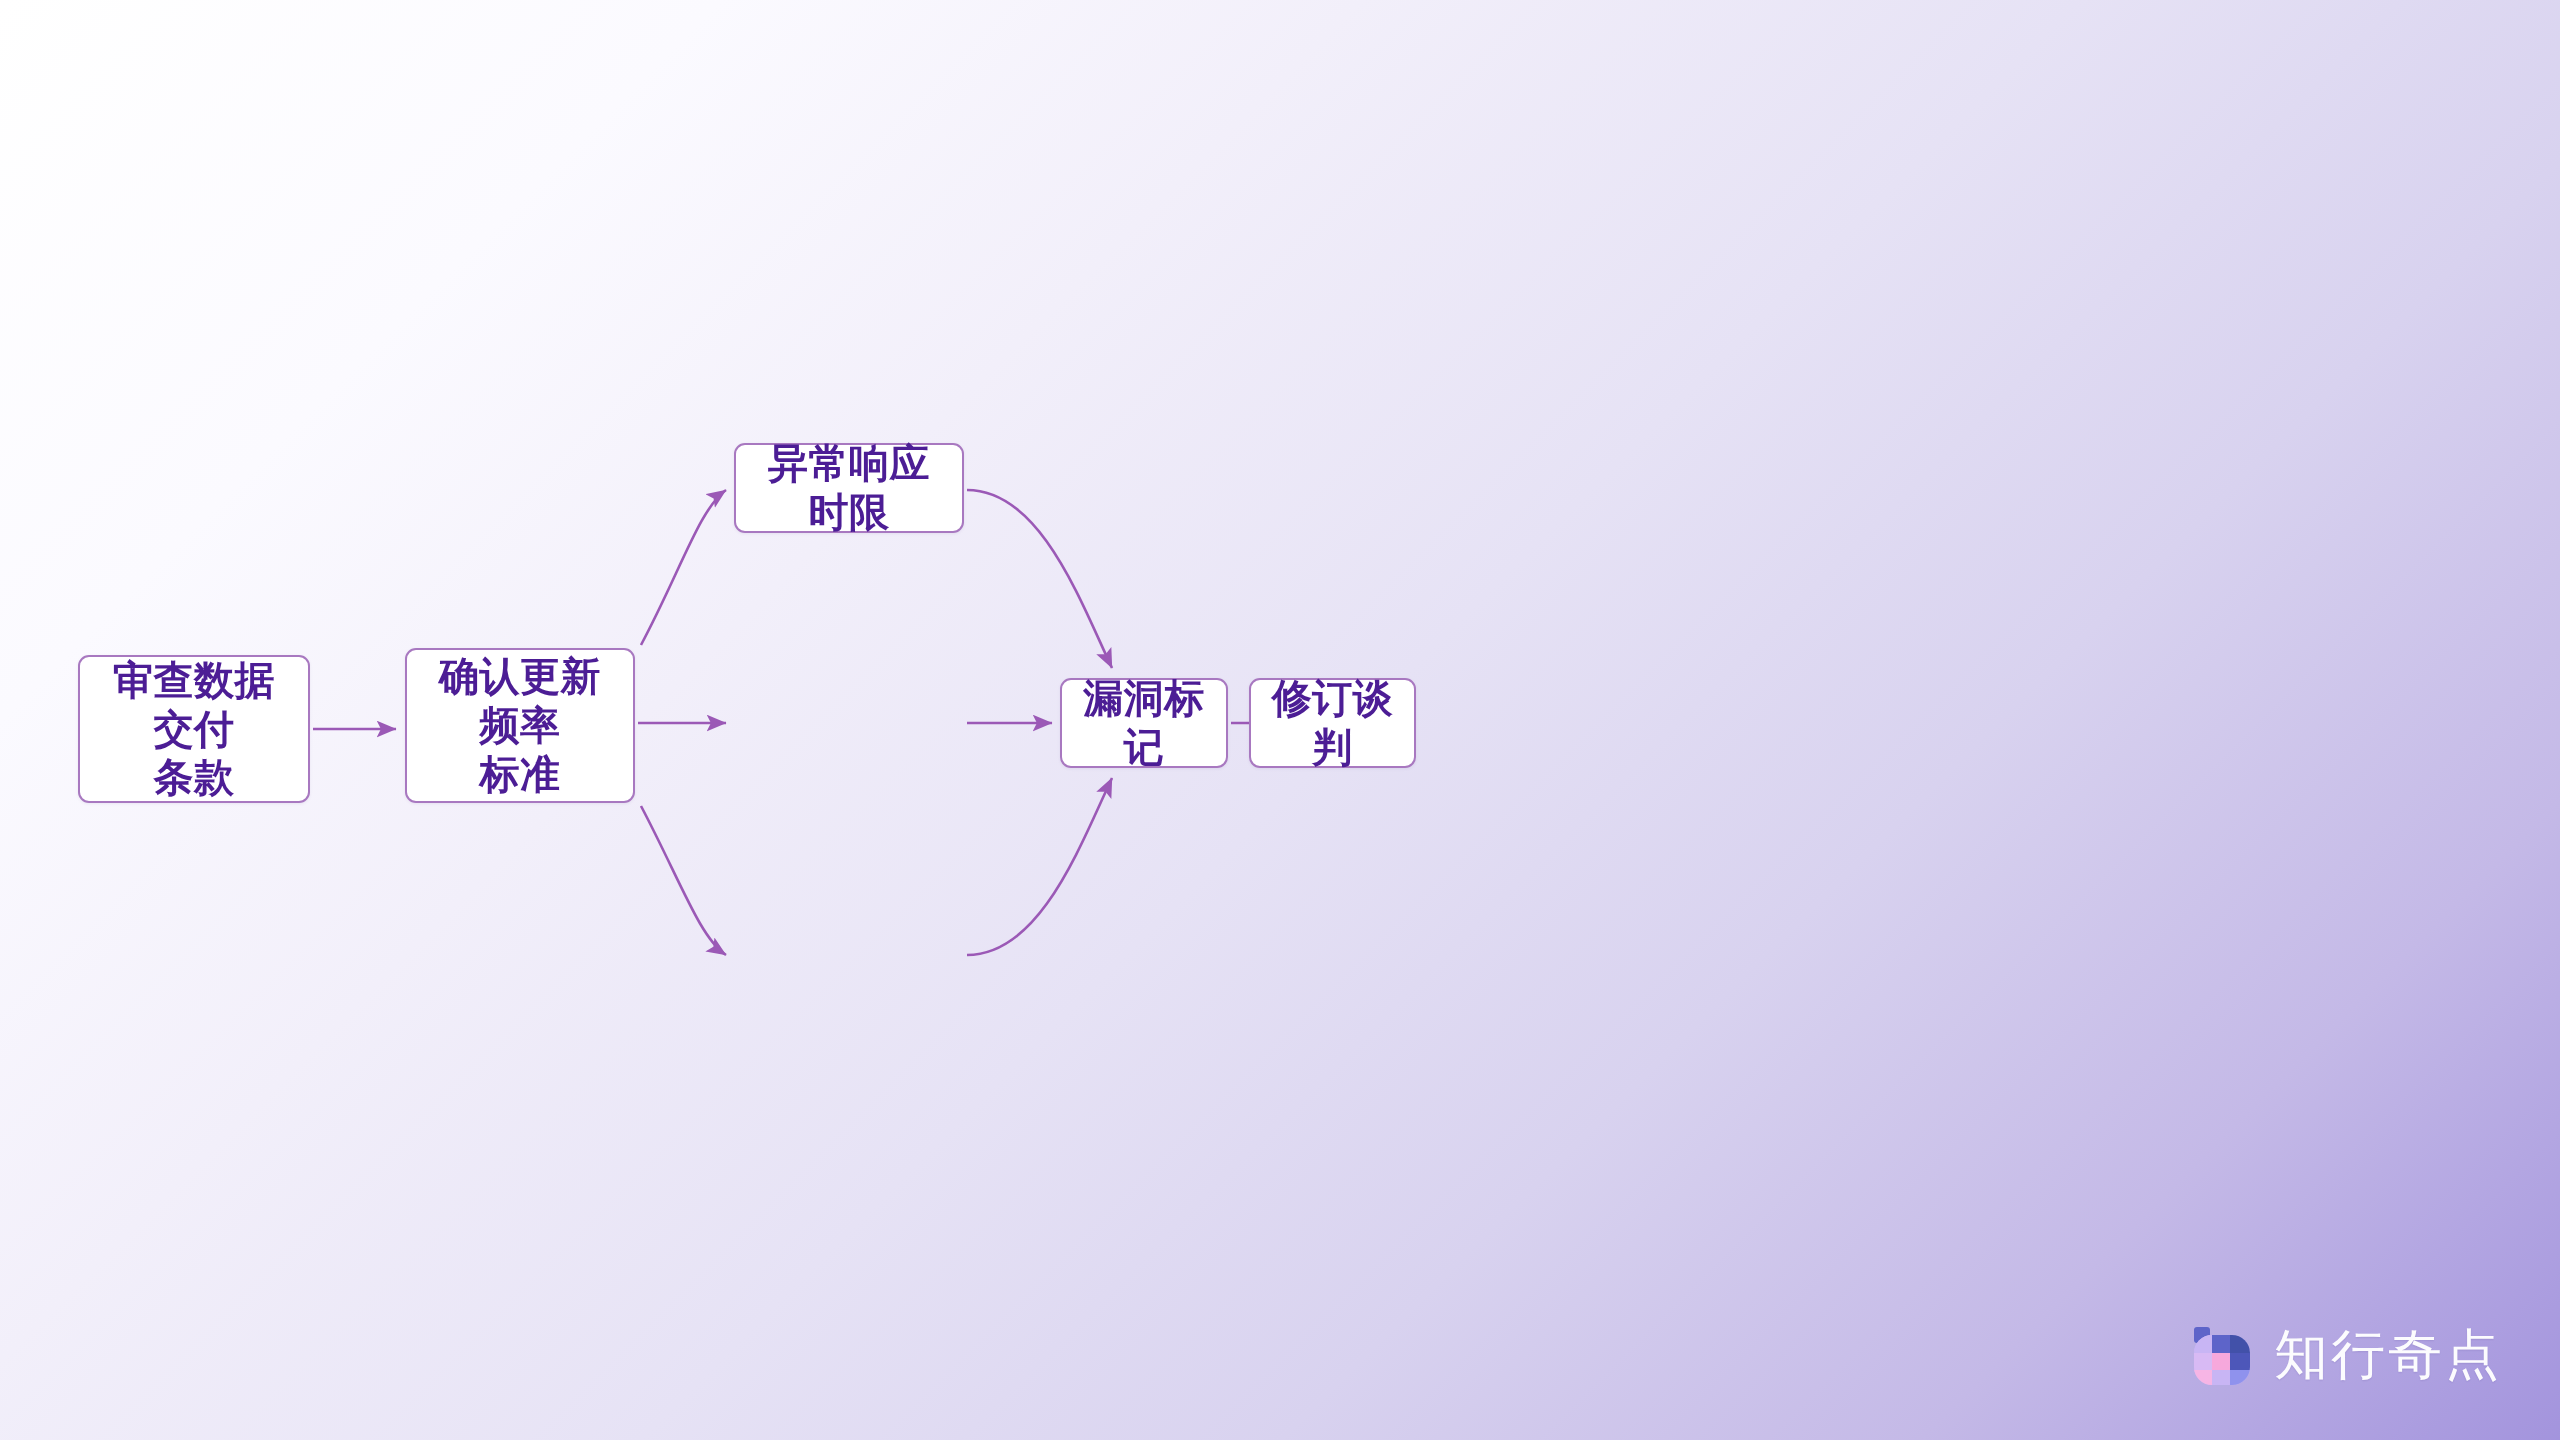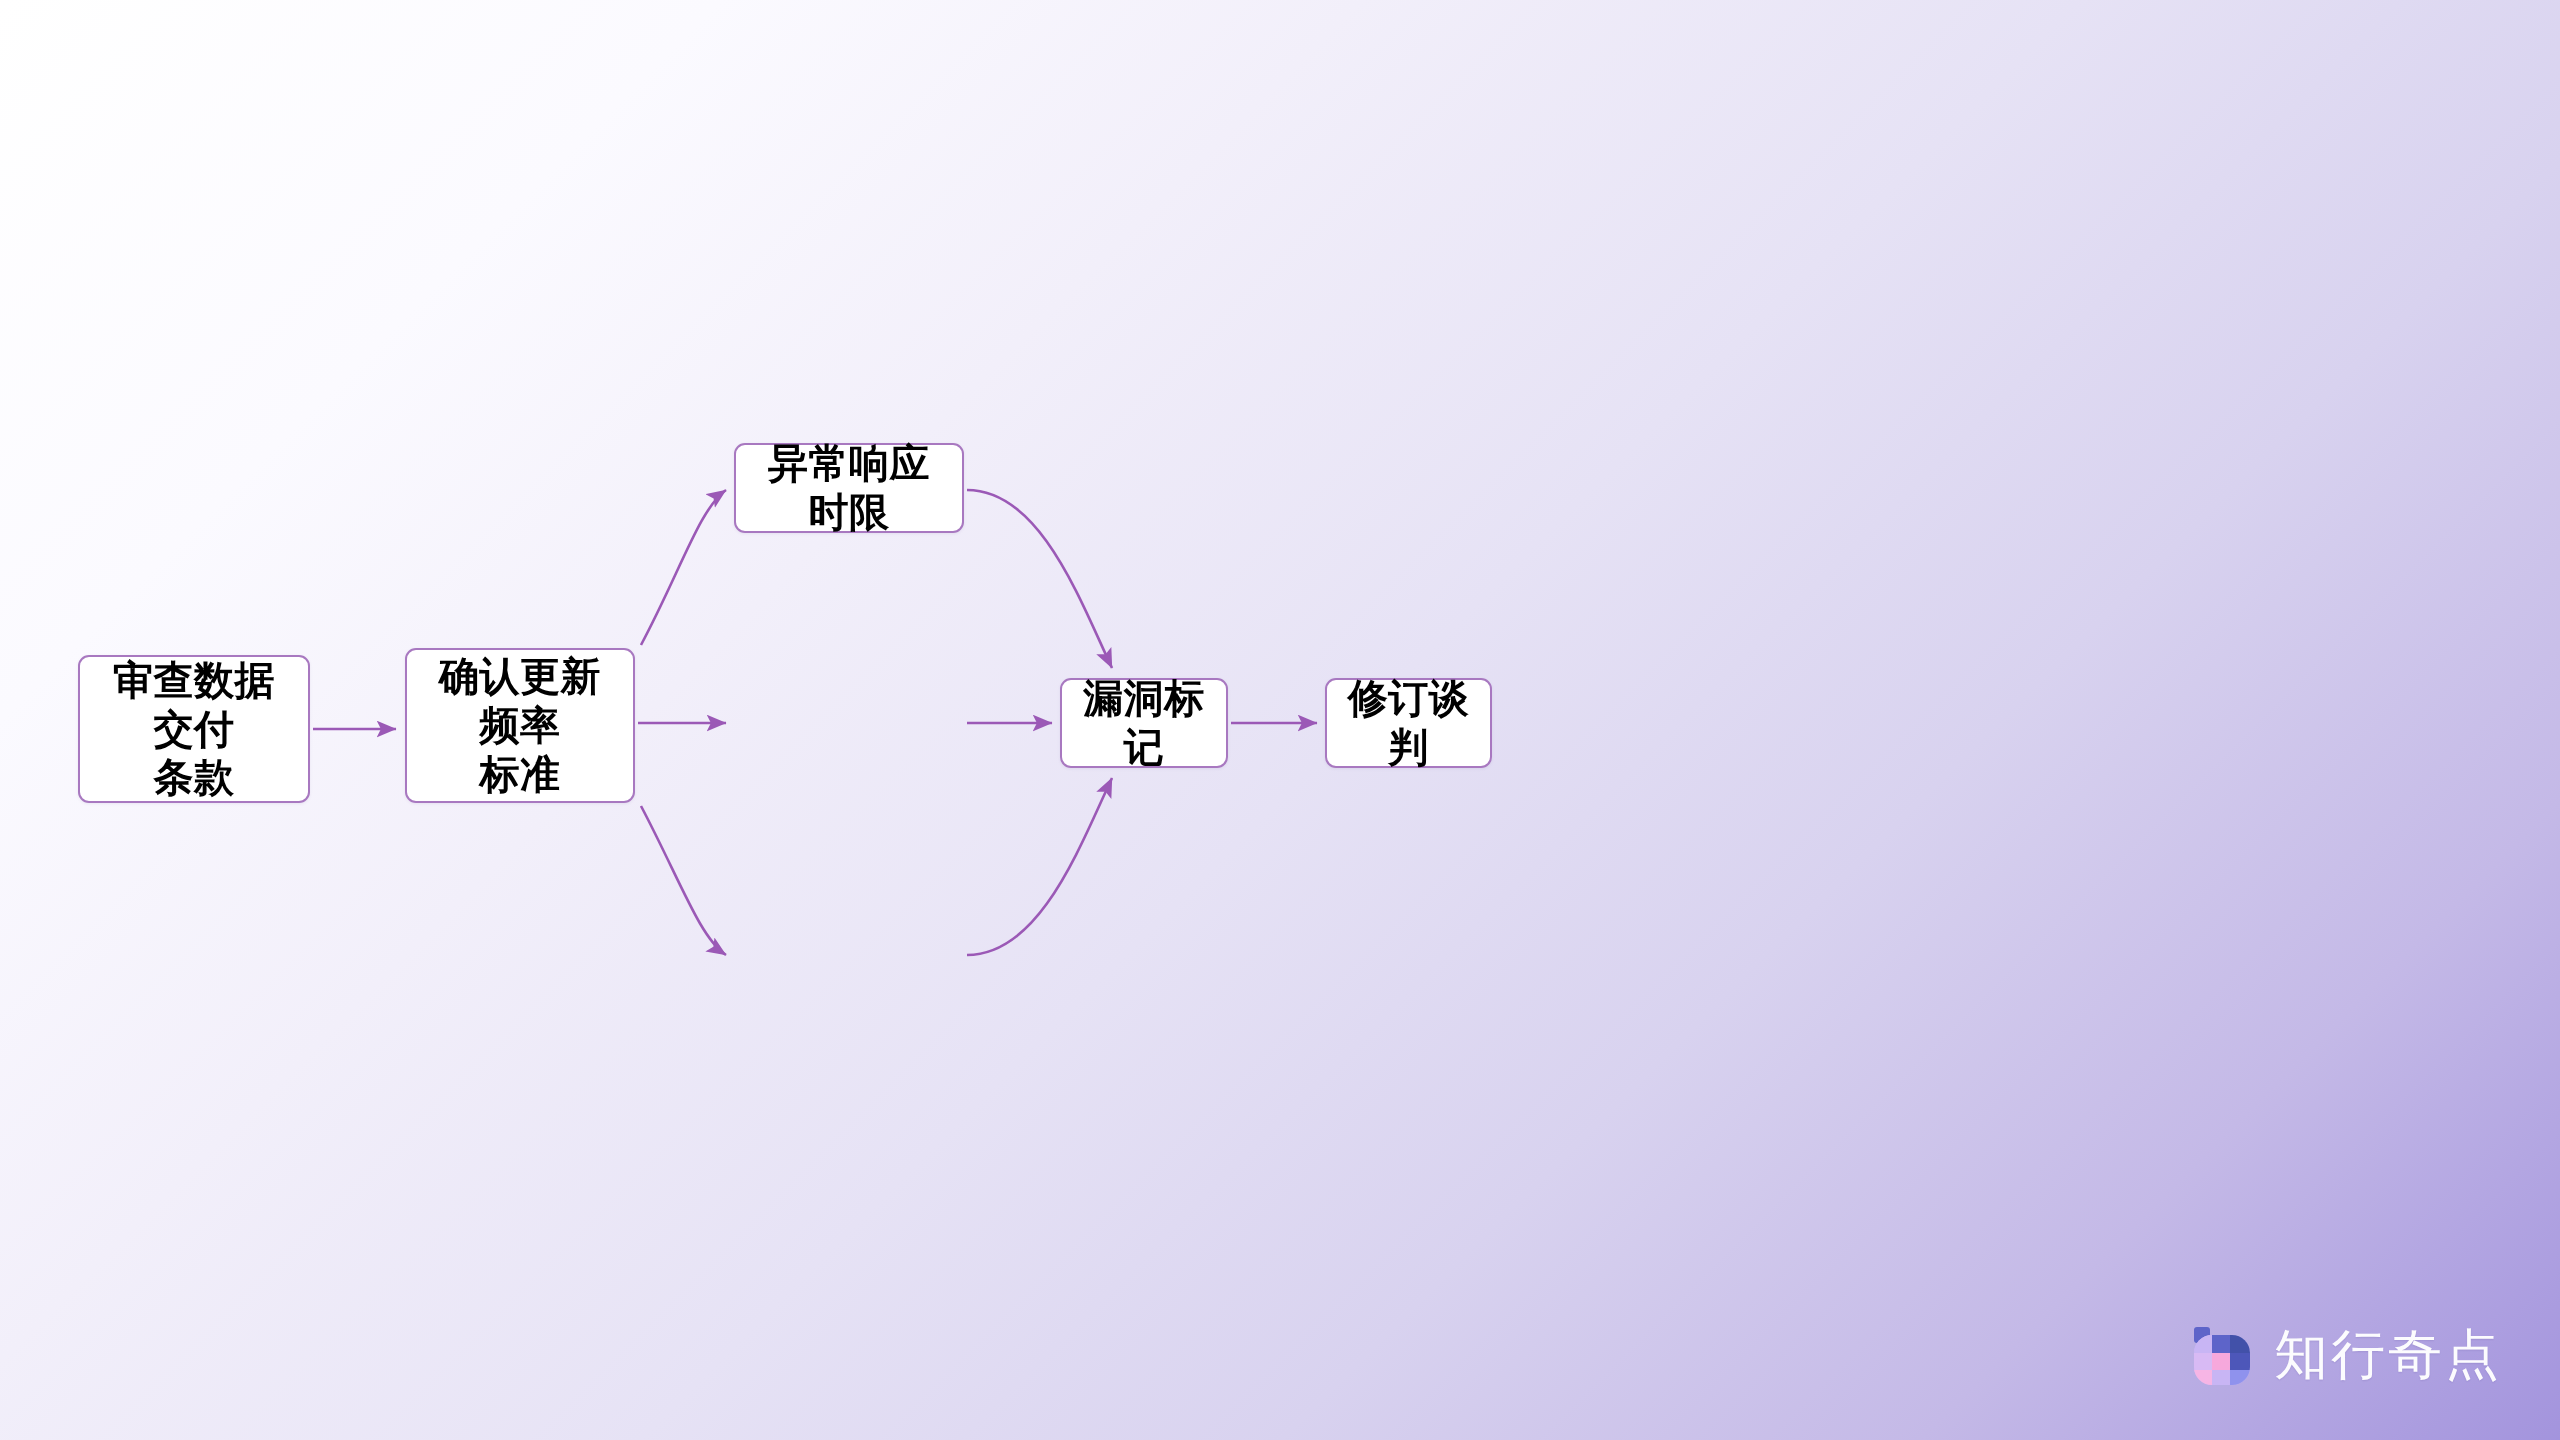--- a/index.html
+++ b/index.html
@@ -42,41 +42,41 @@
   .node {
     position: absolute;
     box-sizing: border-box;
     background: #ffffff;
     border: 2px solid #a878c0;
     border-radius: 11px;
     display: flex;
     align-items: center;
     justify-content: center;
     text-align: center;
-    color: #000000;
+    color: #4c1d95;
     font-weight: bold;
     font-size: 40px;
     line-height: 1.22;
     letter-spacing: 0.5px;
     box-shadow: 0 1px 3px rgba(120, 90, 160, 0.10);
     padding: 6px 14px;
   }
   .node .label {
     display: block;
     white-space: pre-line;
   }
 
   
   #node-review      { left: 78px;   top: 655px;  width: 232px; height: 148px; }
   #node-frequency   { left: 405px;  top: 648px;  width: 230px; height: 155px; justify-content: flex-end; }
   #node-response    { left: 734px;  top: 443px;  width: 230px; height: 90px;  }
   #node-liability   { left: 734px;  top: 678px;  width: 230px; height: 90px;  }
   #node-penalty     { left: 734px;  top: 908px;  width: 230px; height: 90px;  }
   #node-gap         { left: 1060px; top: 678px;  width: 168px; height: 90px;  }
-  #node-renegotiate { left: 1325px; top: 678px;  width: 167px; height: 90px;  }
+  #node-renegotiate { left: 1249px; top: 678px;  width: 167px; height: 90px;  }
 
   
   #watermark {
     position: absolute;
     right: 58px;
     bottom: 48px;
     display: flex;
     align-items: center;
     gap: 20px;
     opacity: 0.97;

